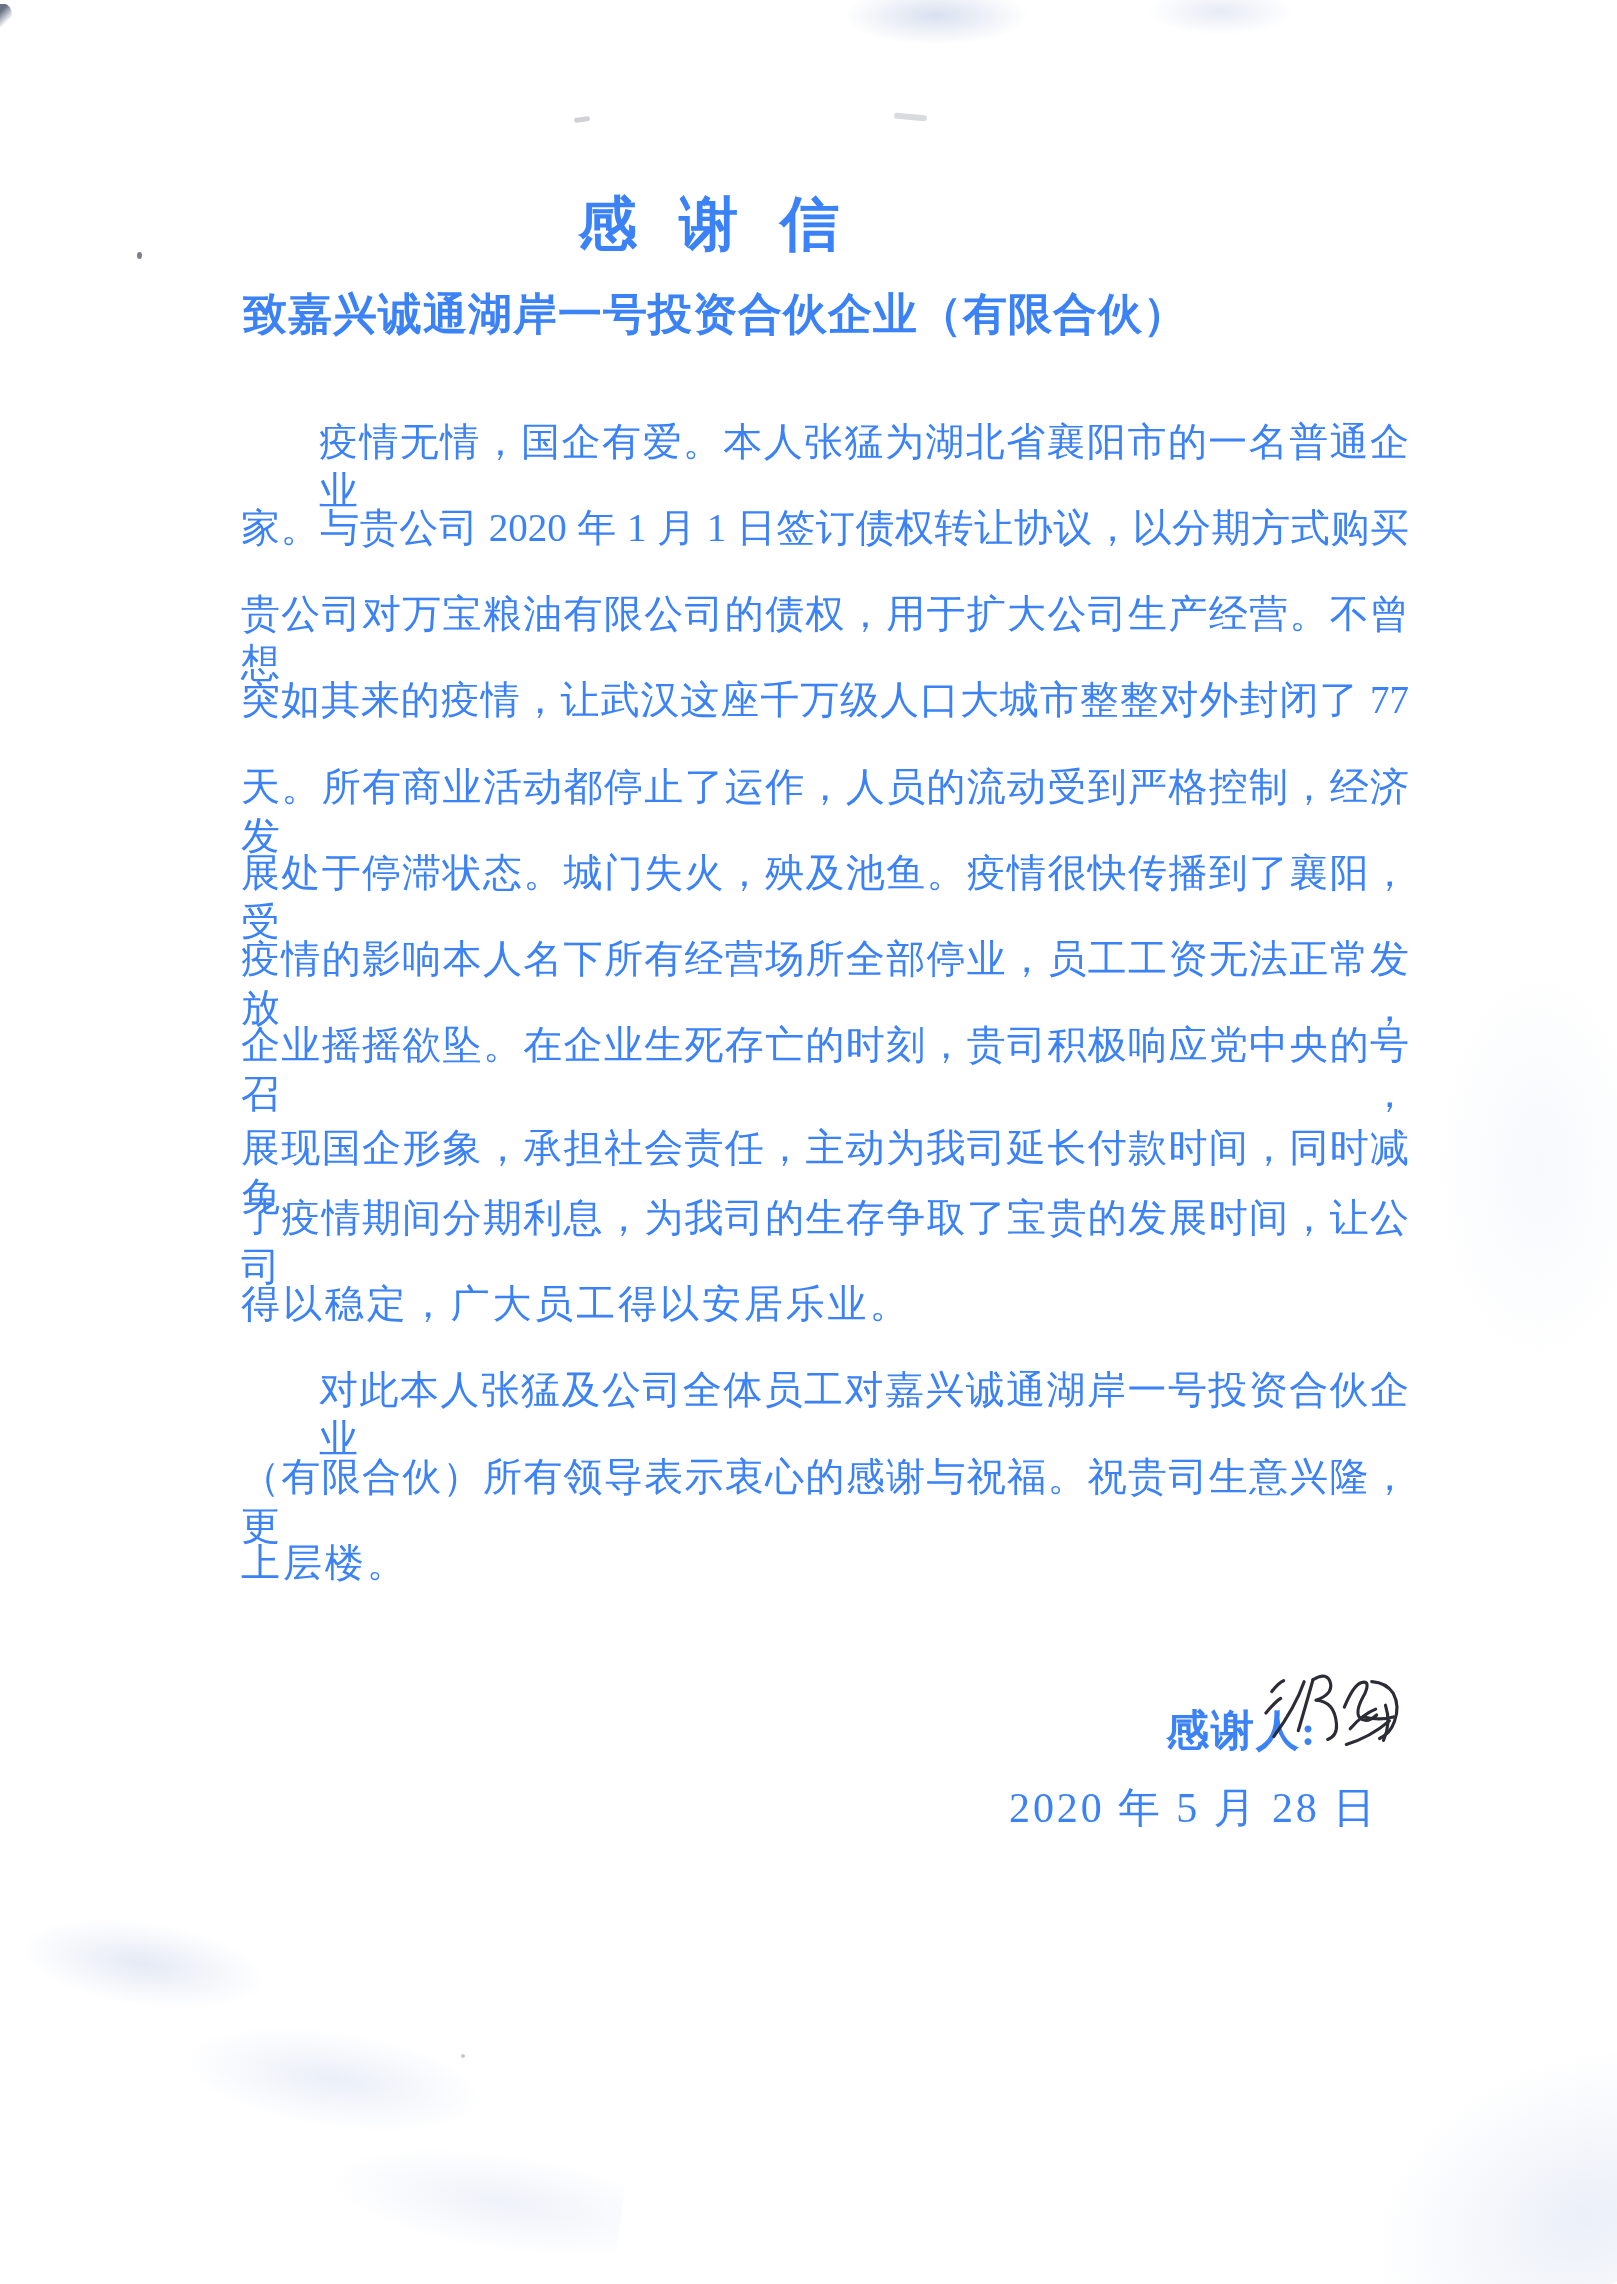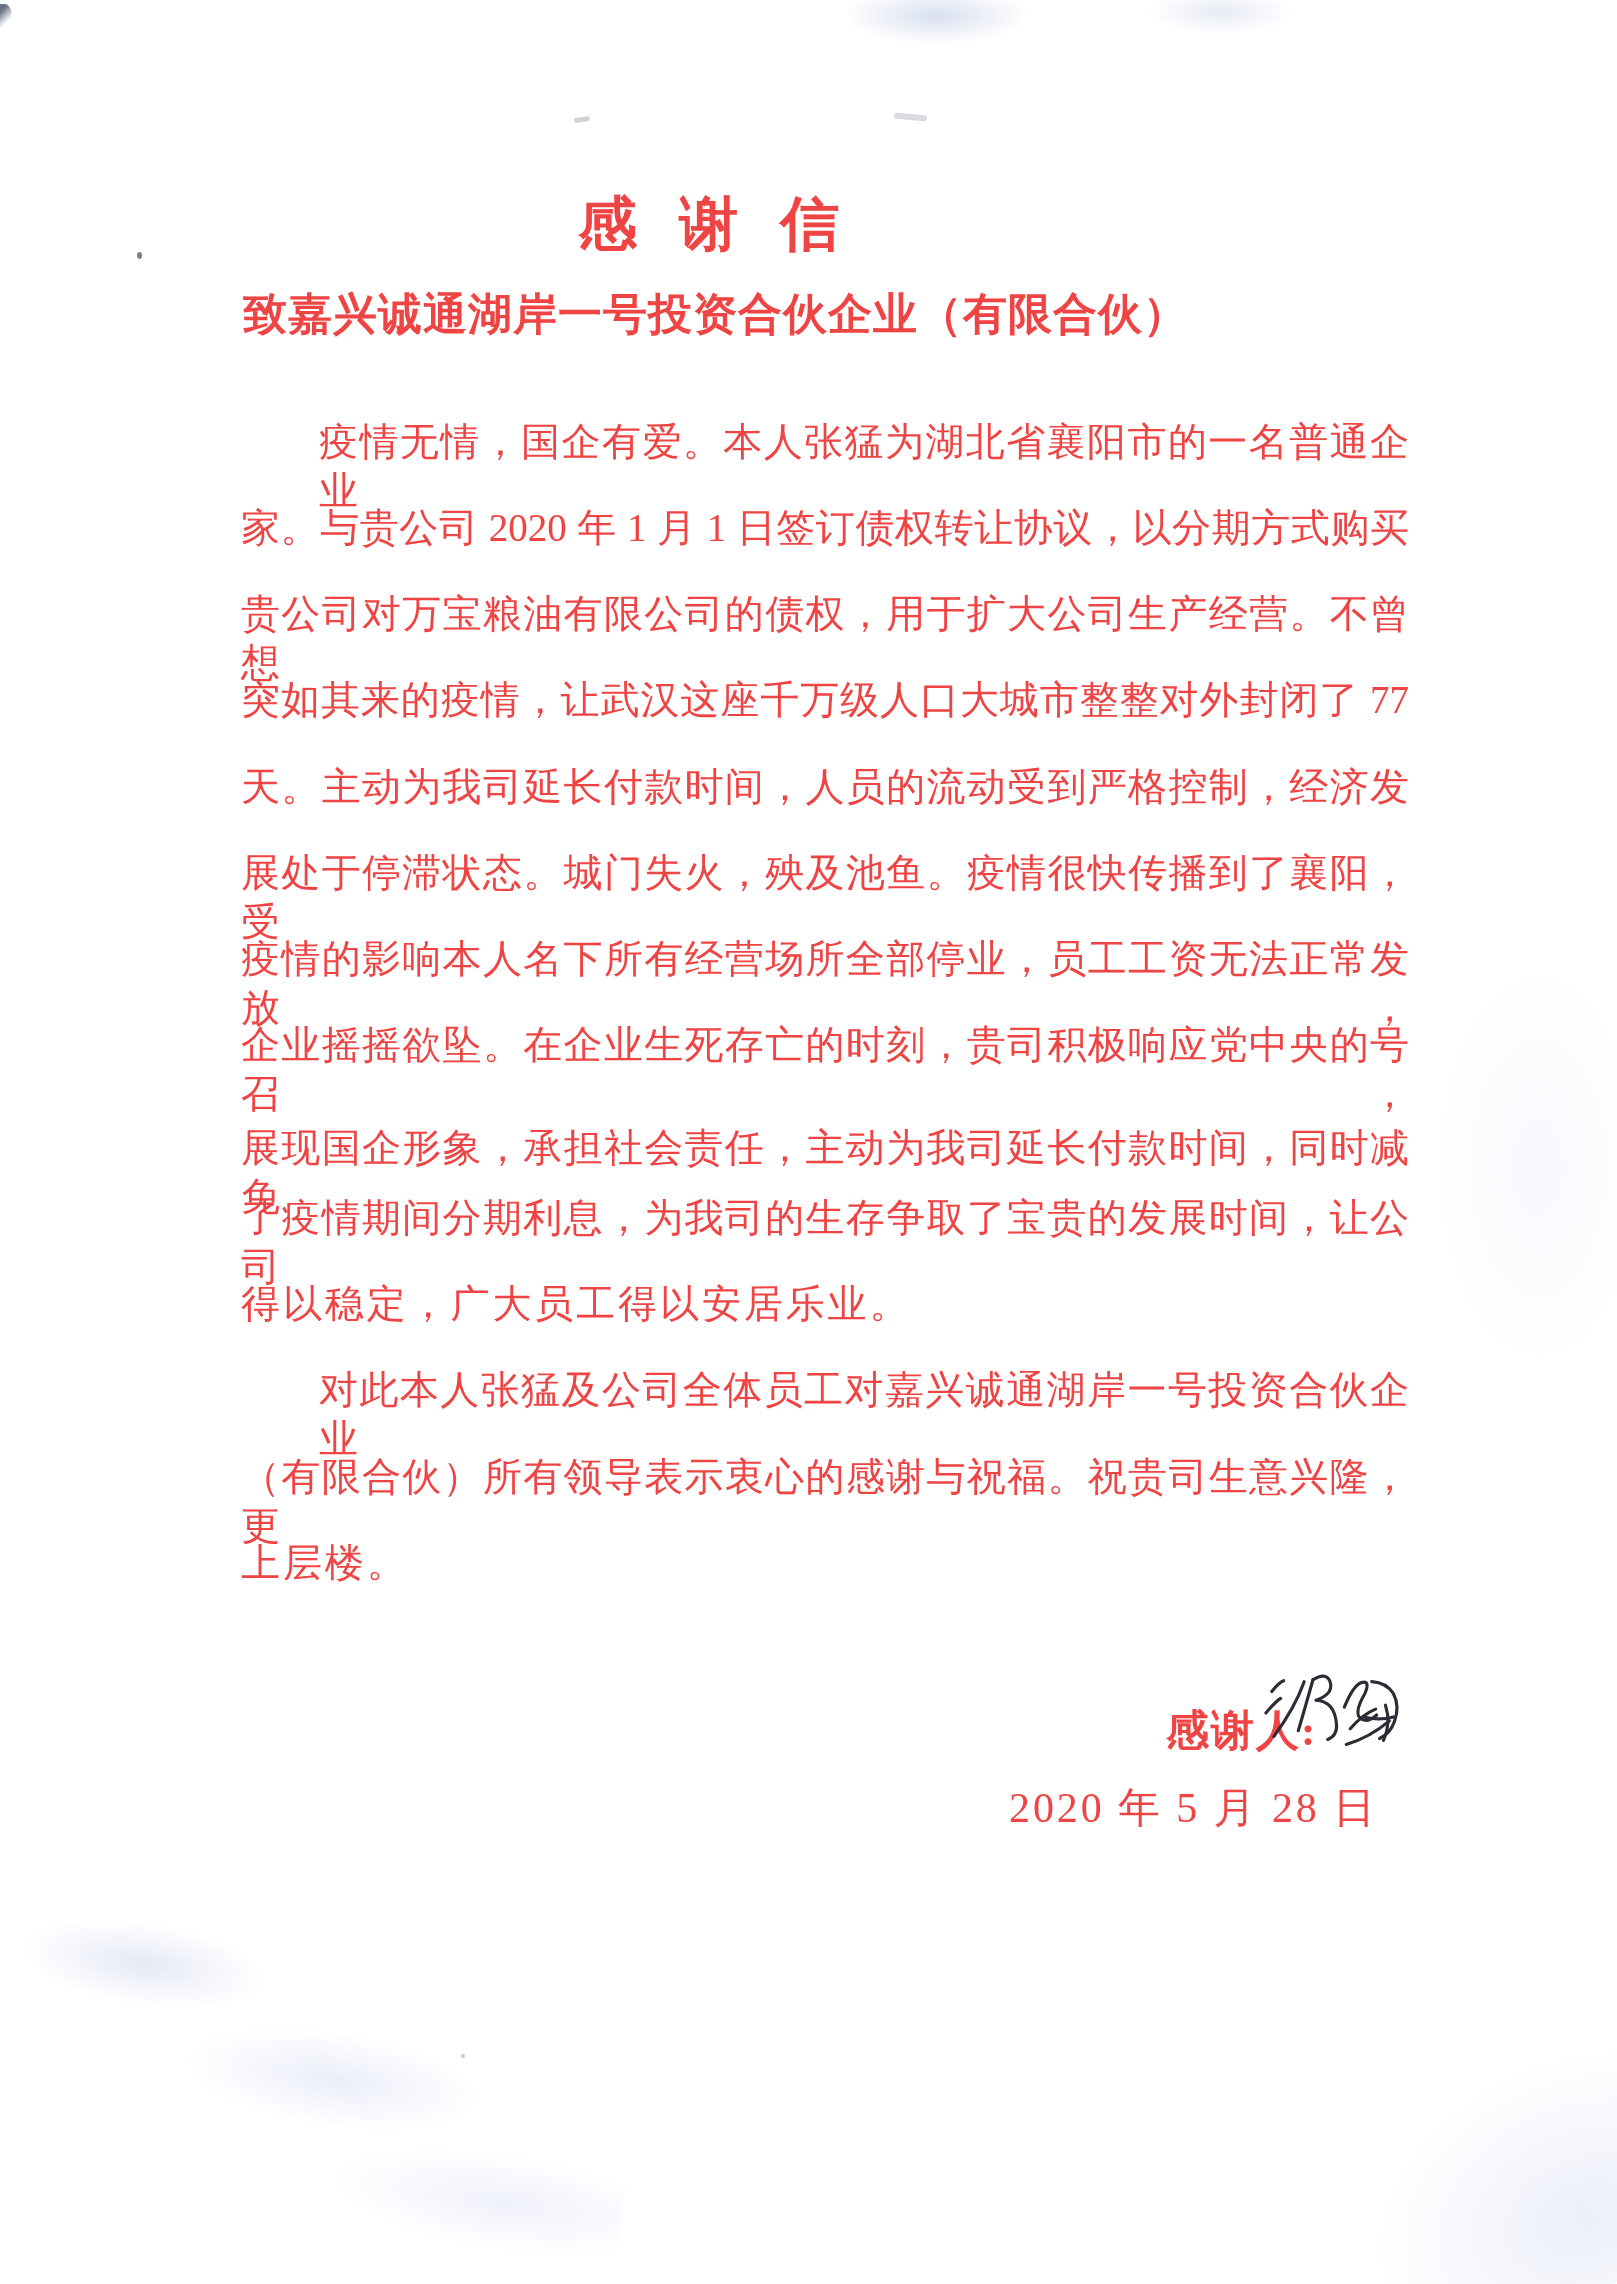--- a/index.html
+++ b/index.html
@@ -4,21 +4,21 @@
 <style>
   html, body { margin: 0; padding: 0; background: #c8c8c8; }
   #page {
     position: relative;
     width: 1617px;
     height: 2285px;
     margin: 0 auto;
     background: #ffffff;
     overflow: hidden;
     font-family: "Liberation Serif", "DejaVu Serif", serif;
-    color: #ef4444;
+    color: #3b82f6;
   }
   
   .smudge { position: absolute; pointer-events: none; }
   .smudge-top-1 {
     left: 843px; top: -13.7px; width: 186px; height: 59px; border-radius: 50%;
     background: radial-gradient(ellipse at center, rgba(170,186,220,0.45), rgba(170,186,220,0) 70%);
   }
   .smudge-top-2 {
     left: 1147px; top: -11.8px; width: 147px; height: 47px; border-radius: 50%;
     background: radial-gradient(ellipse at center, rgba(186,198,226,0.35), rgba(186,198,226,0) 70%);
@@ -99,21 +99,21 @@
   <div class="smudge smudge-mid-right"></div>
 
   <div class="title">感 谢 信</div>
 
   <div class="salutation">致嘉兴诚通湖岸一号投资合伙企业（有限合伙）</div>
 
   <div class="body-line indent" style="top:417px">疫情无情，国企有爱。本人张猛为湖北省襄阳市的一名普通企业</div>
   <div class="body-line" style="top:503px">家。与贵公司 2020 年 1 月 1 日签订债权转让协议，以分期方式购买</div>
   <div class="body-line" style="top:589px">贵公司对万宝粮油有限公司的债权，用于扩大公司生产经营。不曾想</div>
   <div class="body-line" style="top:675px">突如其来的疫情，让武汉这座千万级人口大城市整整对外封闭了 77</div>
-  <div class="body-line" style="top:762px">天。主动为我司延长付款时间，人员的流动受到严格控制，经济发</div>
+  <div class="body-line" style="top:762px">天。所有商业活动都停止了运作，人员的流动受到严格控制，经济发</div>
   <div class="body-line" style="top:848px">展处于停滞状态。城门失火，殃及池鱼。疫情很快传播到了襄阳，受</div>
   <div class="body-line" style="top:934px">疫情的影响本人名下所有经营场所全部停业，员工工资无法正常发放，</div>
   <div class="body-line" style="top:1020px">企业摇摇欲坠。在企业生死存亡的时刻，贵司积极响应党中央的号召，</div>
   <div class="body-line" style="top:1123px">展现国企形象，承担社会责任，主动为我司延长付款时间，同时减免</div>
   <div class="body-line" style="top:1193px">了疫情期间分期利息，为我司的生存争取了宝贵的发展时间，让公司</div>
   <div class="body-line para-end" style="top:1279px">得以稳定，广大员工得以安居乐业。</div>
   <div class="body-line indent" style="top:1365px">对此本人张猛及公司全体员工对嘉兴诚通湖岸一号投资合伙企业</div>
   <div class="body-line" style="top:1452px">（有限合伙）所有领导表示衷心的感谢与祝福。祝贵司生意兴隆，更</div>
   <div class="body-line para-end" style="top:1538px">上层楼。</div>
 

